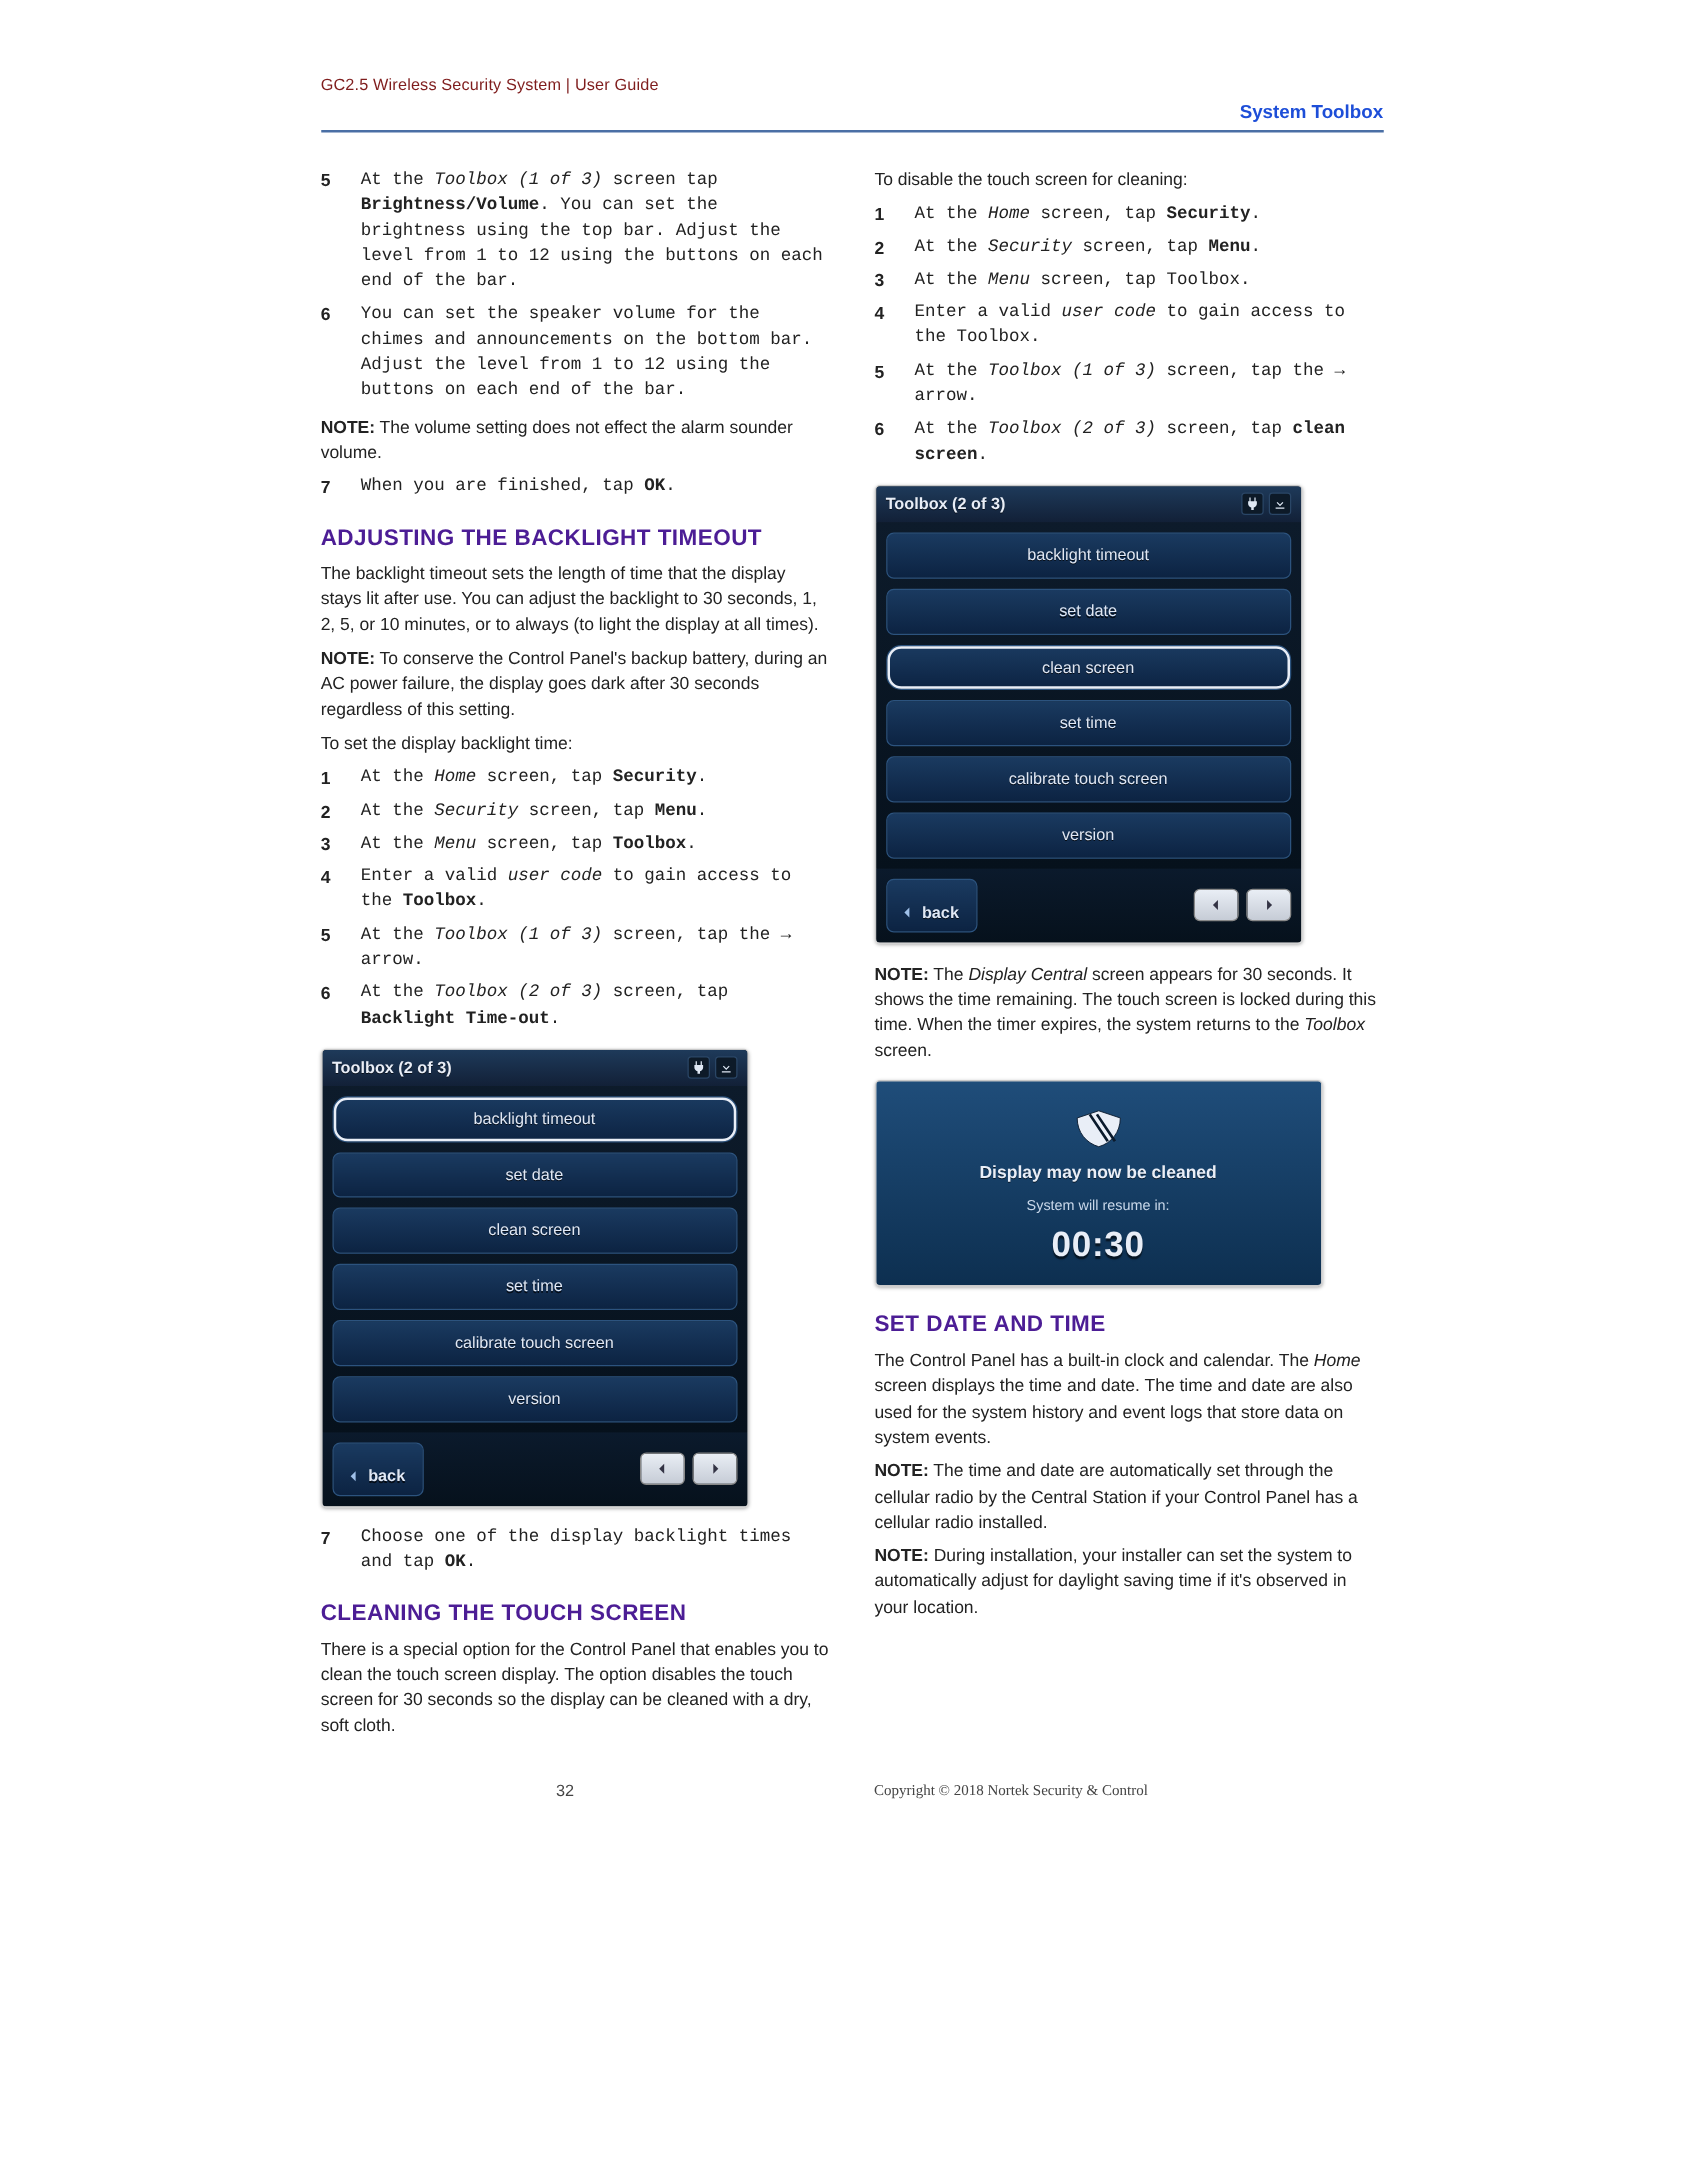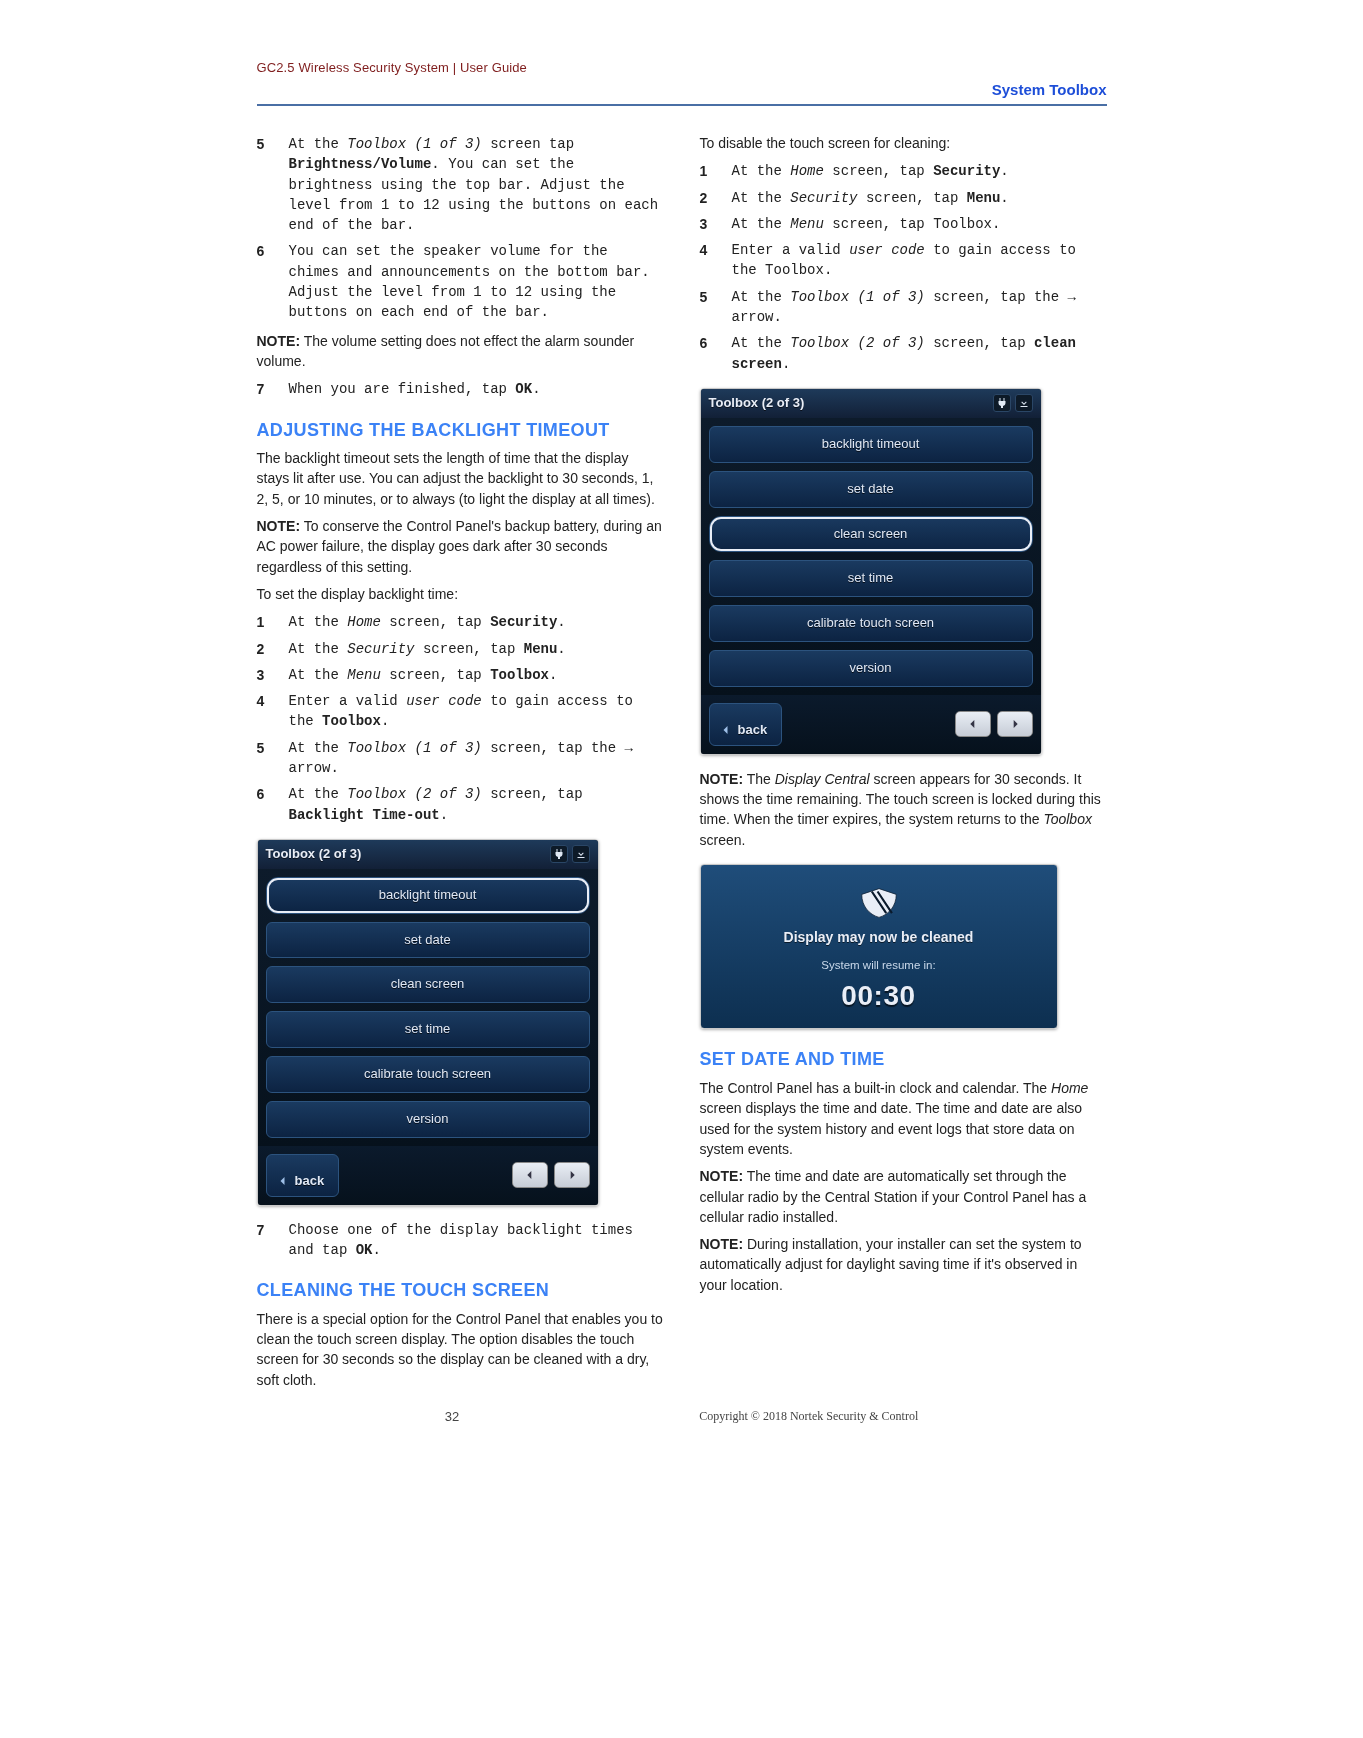--- a/index.html
+++ b/index.html
@@ -65,21 +65,21 @@
     margin:6px 0;
   }
   .num-list .n {
     font-weight:700;
     flex:0 0 16px;
   }
   .num-list .t p { margin:0;font-family:Liberation Mono, monospace; }
 
   h2.h2 {
     font: 700 18px/1.2 "Arial Black", Helvetica, Arial, sans-serif;
-    color:#3b82f6;
+    color:#4c1d95;
     letter-spacing:.02em;
     margin:20px 0 6px 0;
     text-transform:uppercase;
   }
 
   
   .device {
     width:340px;
     margin:14px 0;
     border:1px solid #c8c8c8;
@@ -201,21 +201,21 @@
     text-shadow:0 2px 1px rgba(0,0,0,.6);
   }
 
   .footer {
     display:flex;
     justify-content:center;
     gap:120px;
     align-items:center;
     font: 12px Helvetica, Arial, sans-serif;
     color:#444;
-    margin-top:12px;
+    margin-top:28px;
   }
   .footer .cp {
     margin-left:120px;
     font-family:Liberation Serif, serif;
   }
   .footer .pn {
     font-size:13px;
   }
 </style>
 </head>

